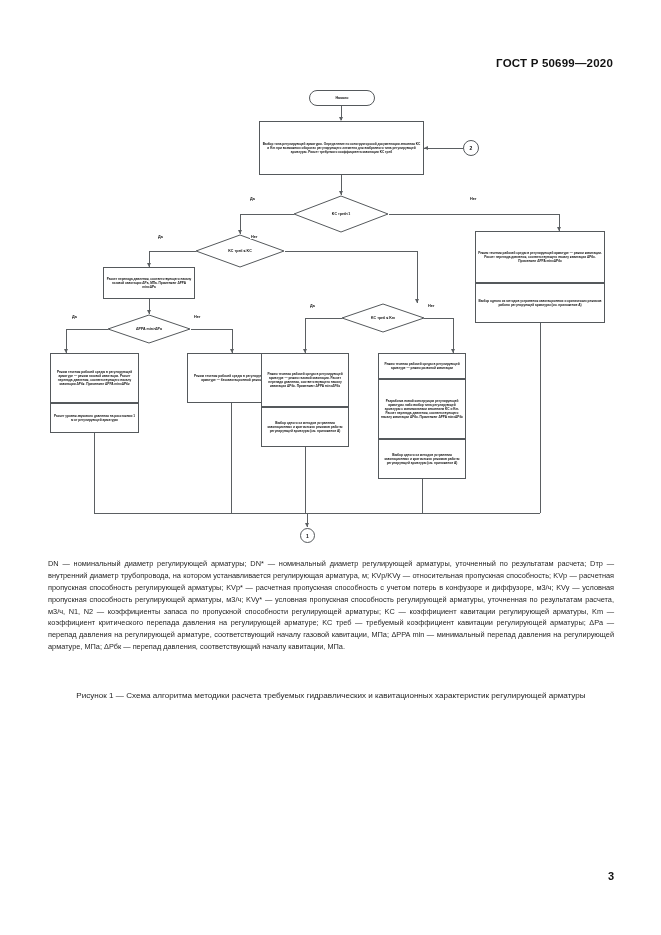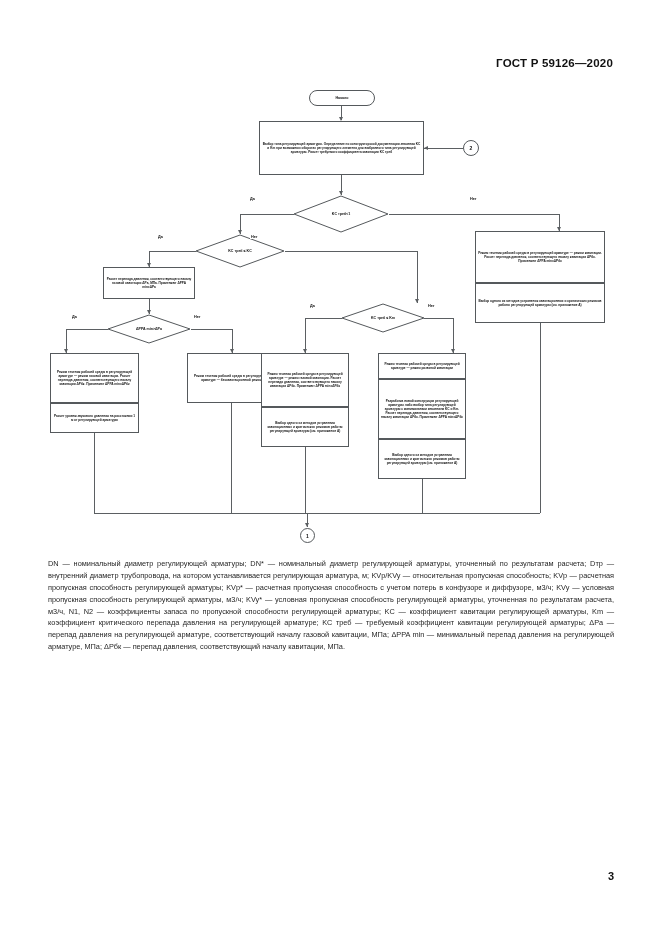--- a/index.html
+++ b/index.html
@@ -100,21 +100,21 @@
   .pageno{
     position:absolute;right:47px;bottom:53px;
     font-size:11px;font-weight:bold;color:#111;
   }
 </style>
 </head>
 <body>
 
 <div class="page">
 
-  <div class="doc-header">ГОСТ Р 59126—2020</div>
+  <div class="doc-header">ГОСТ Р 50699—2020</div>
 
   <div class="flow">
 
     <div class="term" style="left:274px;top:5px;width:66px;height:16px;">
       <span>Начало</span>
     </div>
     <div class="ln lnv" style="left:306px;top:21px;height:14px;"></div>
     <div class="arrow" style="left:304px;top:32px;"></div>
 
     <div class="node" style="left:224px;top:36px;width:165px;height:54px;">
@@ -249,16 +249,17 @@
     <div class="arrow" style="left:270px;top:438px;"></div>
 
     <div class="conn" style="left:265px;top:443px;width:15px;height:15px;">
       <span>1</span>
     </div>
 
   </div>
 
   <div class="legend">DN — номинальный диаметр регулирующей арматуры; DN* — номинальный диаметр регулирующей арматуры, уточненный по результатам расчета; Dтр — внутренний диаметр трубопровода, на котором устанавливается регулирующая арматура, м; KVp/KVy — относительная пропускная способность; KVp — расчетная пропускная способность регулирующей арматуры; KVp* — расчетная пропускная способность с учетом потерь в конфузоре и диффузоре, м3/ч; KVy — условная пропускная способность регулирующей арматуры, м3/ч; KVy* — условная пропускная способность регулирующей арматуры, уточненная по результатам расчета, м3/ч, N1, N2 — коэффициенты запаса по пропускной способности регулирующей арматуры; KC — коэффициент кавитации регулирующей арматуры, Km — коэффициент критического перепада давления на регулирующей арматуре; KC треб — требуемый коэффициент кавитации регулирующей арматуры; ΔPa — перепад давления на регулирующей арматуре, соответствующий началу газовой кавитации, МПа; ΔPPA min — минимальный перепад давления на регулирующей арматуре, МПа; ΔPбк — перепад давления, соответствующий началу кавитации, МПа.</div>
 
+  <div class="caption">Рисунок 1 — Схема алгоритма методики расчета требуемых гидравлических и кавитационных характеристик регулирующей арматуры</div>
 
   <div class="pageno">3</div>
 
 </div>
 
 </body></html>

